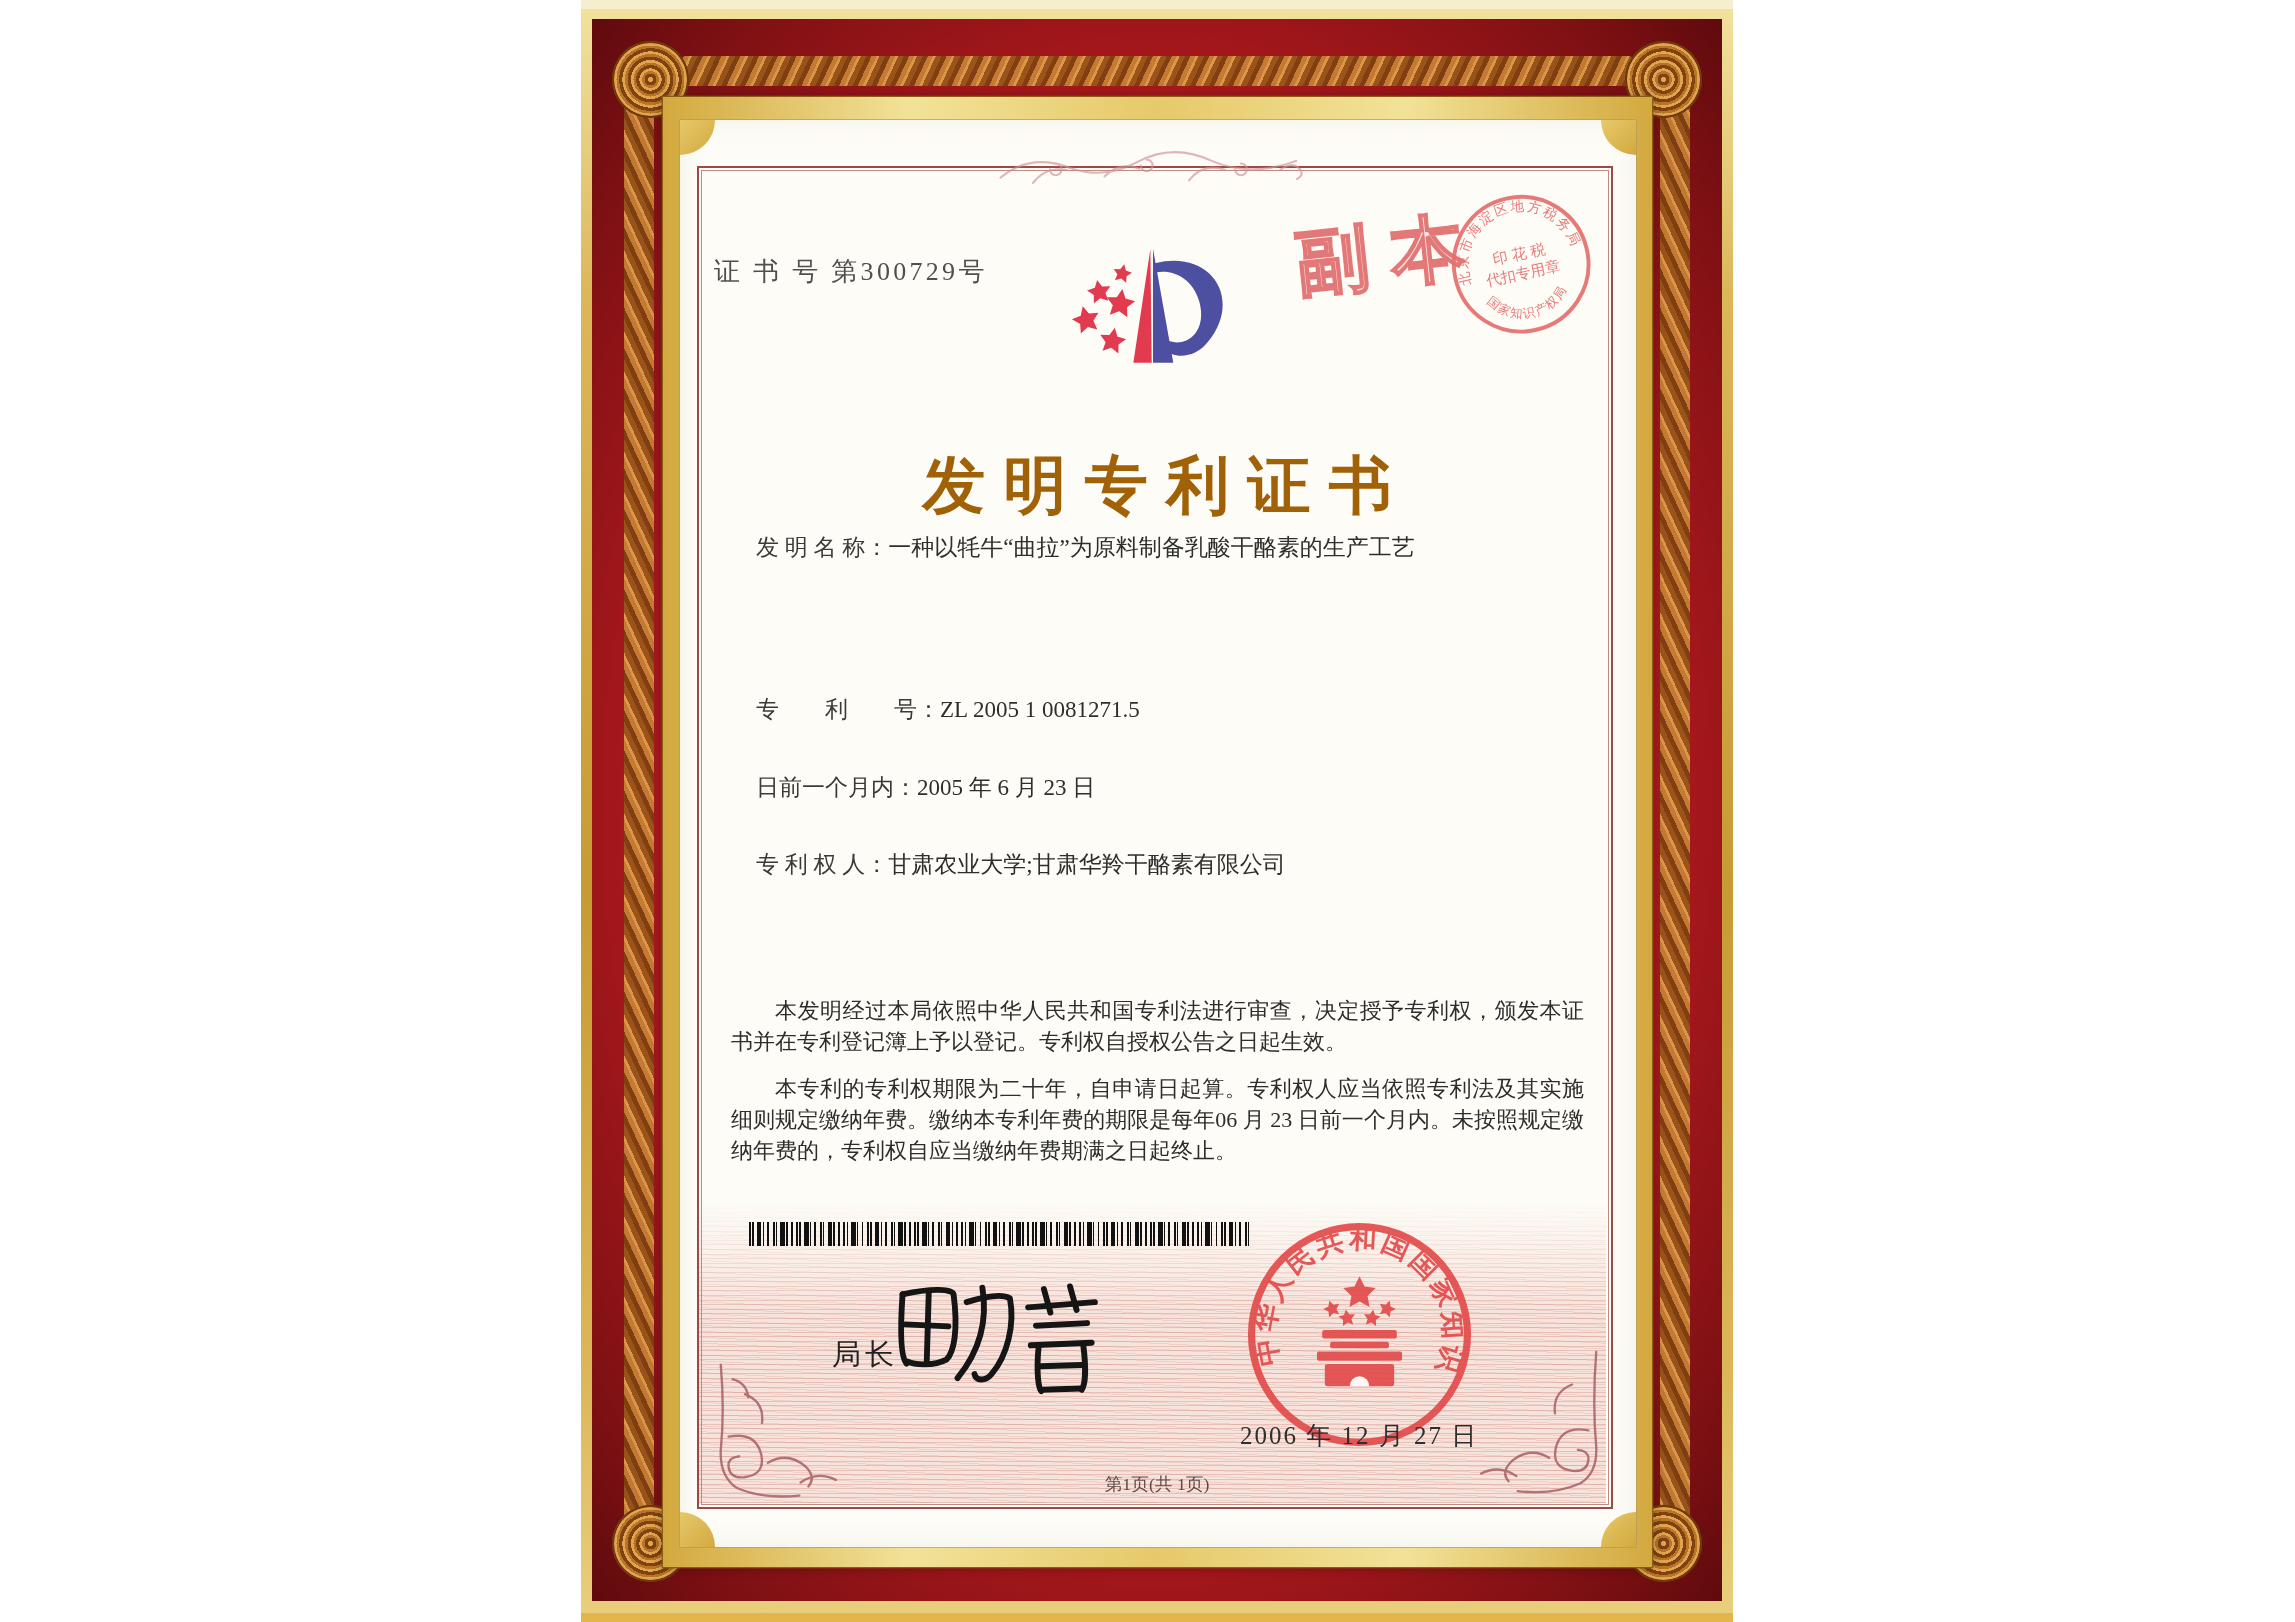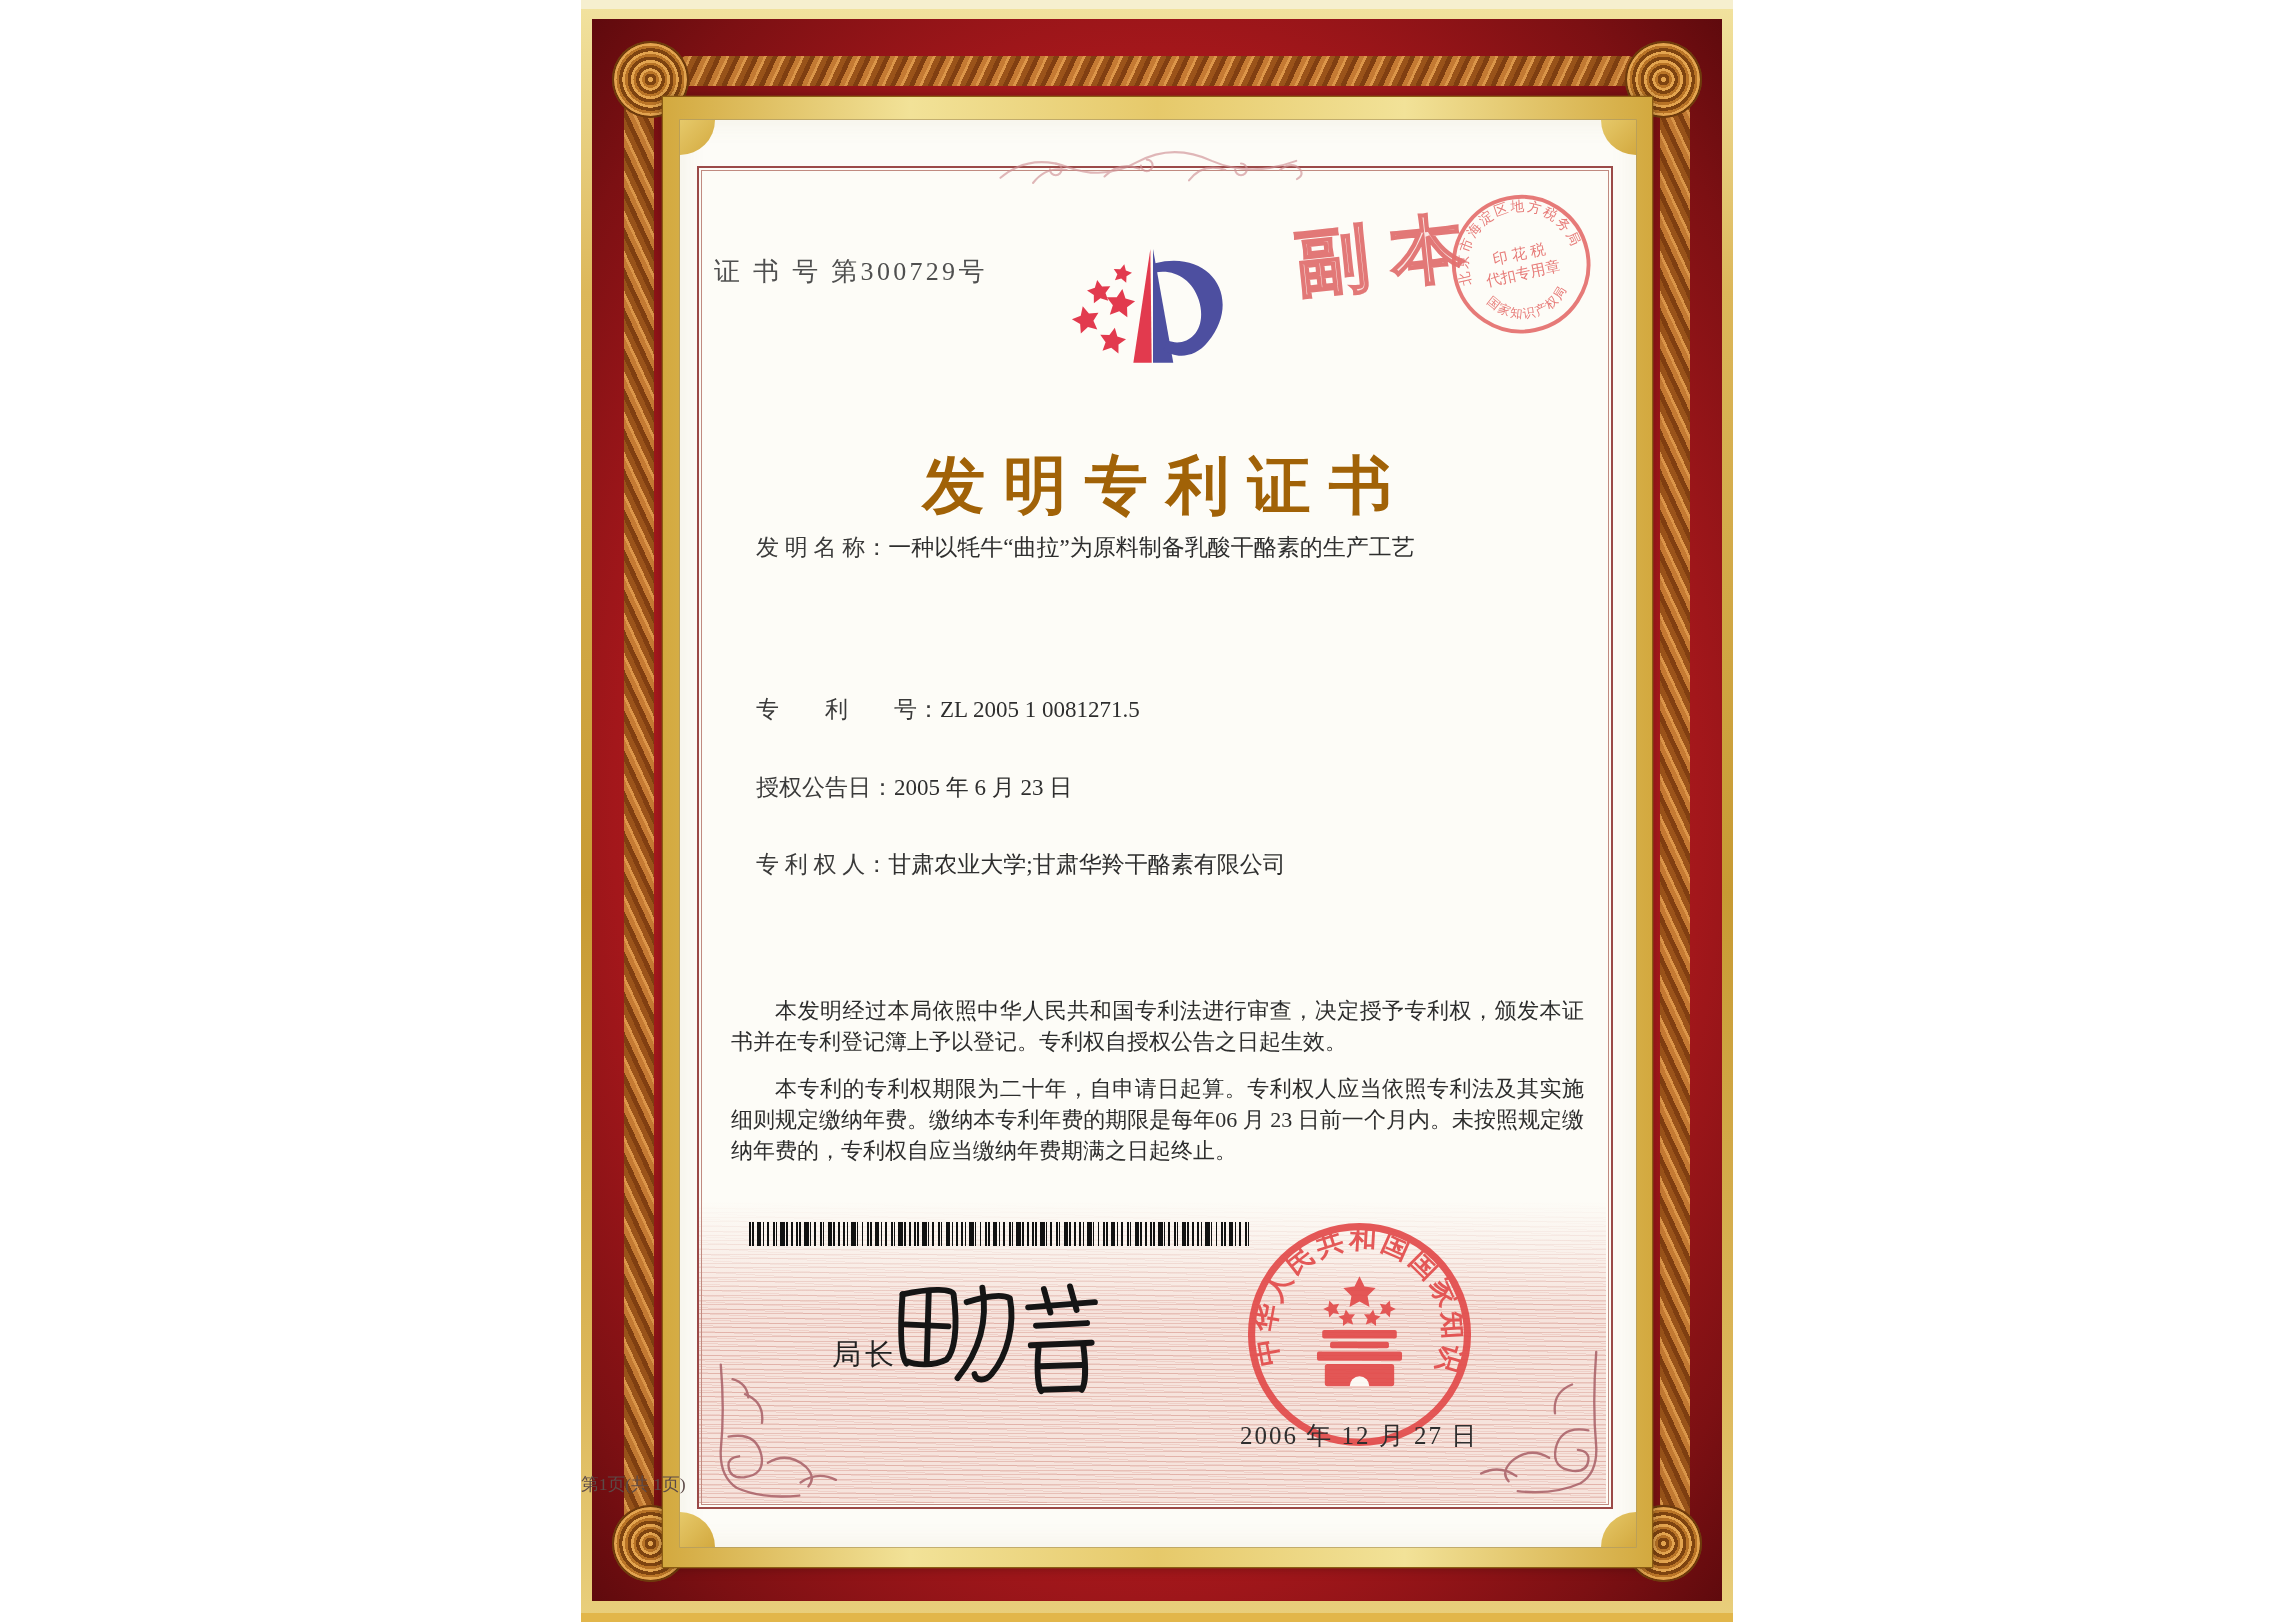--- a/index.html
+++ b/index.html
@@ -54,21 +54,21 @@
   .row{position:absolute;left:175px;width:838px;font-size:23px;color:#343434;white-space:nowrap;}
   .row .lab{color:#3a3a3a;}
   .row .val{color:#2e2e2e;}
   .body-block{position:absolute;left:134px;top:979px;width:885px;font-size:22px;line-height:31px;color:#2d2d2d;text-align:justify;}
   .body-block p{margin:16px;text-indent:2em;}
   .barcode{position:absolute;left:168px;top:1222px;width:501px;height:23.6px;
            background:repeating-linear-gradient(90deg,#111 0 2px,transparent 2px 3.3px,#111 3.3px 4.6px,transparent 4.6px 7.9px,
                      #111 7.9px 12.4px,transparent 12.4px 13.7px,#111 13.7px 15px,transparent 15px 18.3px,#111 18.3px 20px,transparent 20px 23.6px);}
   .juzhang{position:absolute;left:251px;top:1335px;font-size:29px;color:#222;letter-spacing:3.9px;}
   .issue-date{position:absolute;left:647px;top:1419px;width:262px;text-align:center;font-size:25px;color:#2e2e2e;letter-spacing:2px;}
-  .footer{position:absolute;left:0;top:1472px;width:100%;text-align:left;font-size:17.7px;color:#5c4a48;}
+  .footer{position:absolute;left:0;top:1472px;width:100%;text-align:center;font-size:17.7px;color:#5c4a48;}
 
   
   .fuben{position:absolute;left:715px;top:206px;font-size:73px;letter-spacing:22px;font-weight:700;
          color:rgba(226,104,104,.18);-webkit-text-stroke:2px #e06a6a;transform:rotate(-6deg);opacity:.9;}
 
   
   .logo{position:absolute;left:458px;top:245px;}
   .taxstamp{position:absolute;left:867px;top:191px;opacity:.92;}
   .signature{position:absolute;left:298px;top:1247px;}
   .seal{position:absolute;left:664px;top:1220px;opacity:.9;}
@@ -175,21 +175,21 @@
 
     <div class="title">发明专利证书</div>
 
     <div class="row" style="top:532px">
       <span class="lab">发 明 名 称：</span><span class="val">一种以牦牛“曲拉”为原料制备乳酸干酪素的生产工艺</span>
     </div>
     <div class="row" style="top:694px">
       <span class="lab">专　　利　　号：</span><span class="val">ZL 2005 1 0081271.5</span>
     </div>
     <div class="row" style="top:772px">
-      <span class="lab">授权公告日：</span><span class="val">2005 年 6 月 23 日</span>
+      <span class="lab">日前一个月内：</span><span class="val">2005 年 6 月 23 日</span>
     </div>
     <div class="row" style="top:849px">
       <span class="lab">专 利 权 人：</span><span class="val">甘肃农业大学;甘肃华羚干酪素有限公司</span>
     </div>
 
     <div class="body-block">
       <p>本发明经过本局依照中华人民共和国专利法进行审查，决定授予专利权，颁发本证书并在专利登记簿上予以登记。专利权自授权公告之日起生效。</p>
       <p>本专利的专利权期限为二十年，自申请日起算。专利权人应当依照专利法及其实施细则规定缴纳年费。缴纳本专利年费的期限是每年06 月 23 日前一个月内。未按照规定缴纳年费的，专利权自应当缴纳年费期满之日起终止。</p>
     </div>
 

